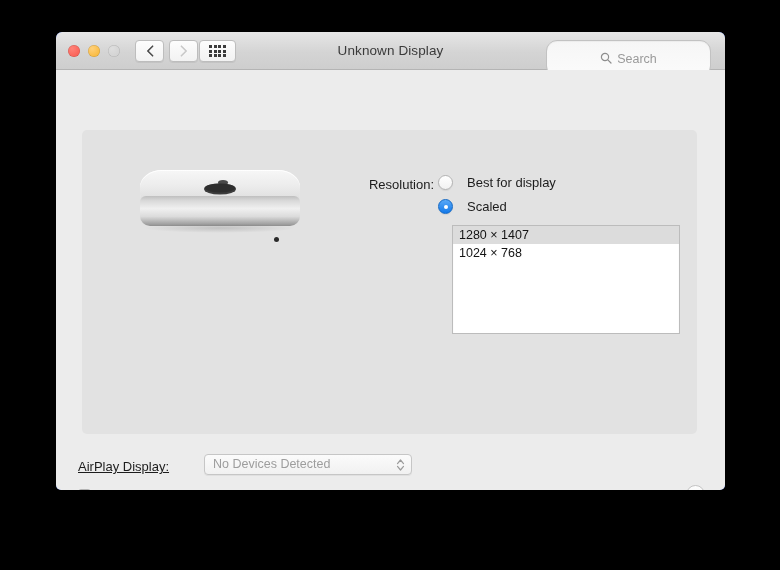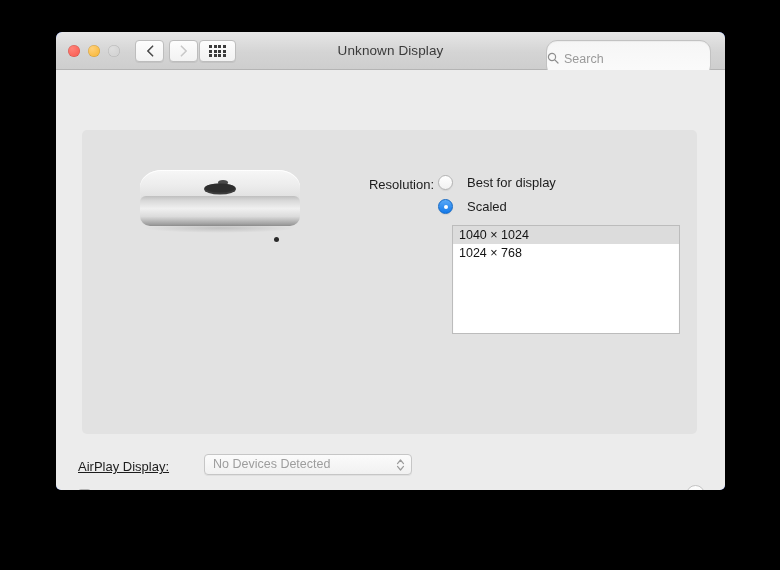--- a/index.html
+++ b/index.html
@@ -93,20 +93,21 @@
     position: absolute;
     right: 14px;
     top: 8px;
     width: 165px;
     height: 37px;
     background: linear-gradient(to bottom, #f6f6f6, #fbfbfb);
     border: 1px solid #c2c2c2;
     border-radius: 11px;
     display: flex;
     align-items: center;
+    justify-content: center;
     gap: 5px;
     box-shadow: inset 0 1px 1px rgba(0,0,0,0.045);
   }
   #searchfield .sp { font-size: 12.5px; color: #9a9a9a; }
 
   
   #body-area {
     position: relative;
     height: 420px;
     background: #ececec;
@@ -423,21 +424,21 @@
         <span class="radio"></span>
         <span class="radio-label">Best for display</span>
       </div>
 
       <div class="radio-row r2">
         <span class="radio on"></span>
         <span class="radio-label">Scaled</span>
       </div>
 
       <div id="res-list">
-        <div class="res-item selected">1040 × 1024</div>
+        <div class="res-item selected">1280 × 1407</div>
         <div class="res-item">1024 × 768</div>
       </div>
     </div>
 
     <div id="airplay-label">AirPlay Display:</div>
 
     <div id="airplay-popup">
       <span class="pv">No Devices Detected</span>
       <span class="stepper">
         <svg width="9" height="14" viewBox="0 0 9 14">

